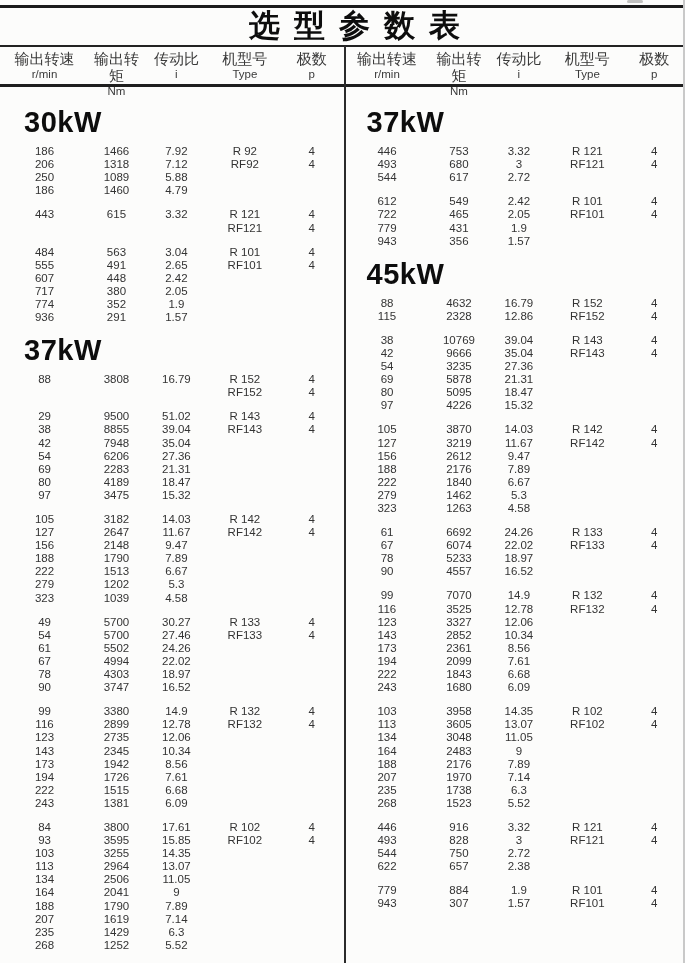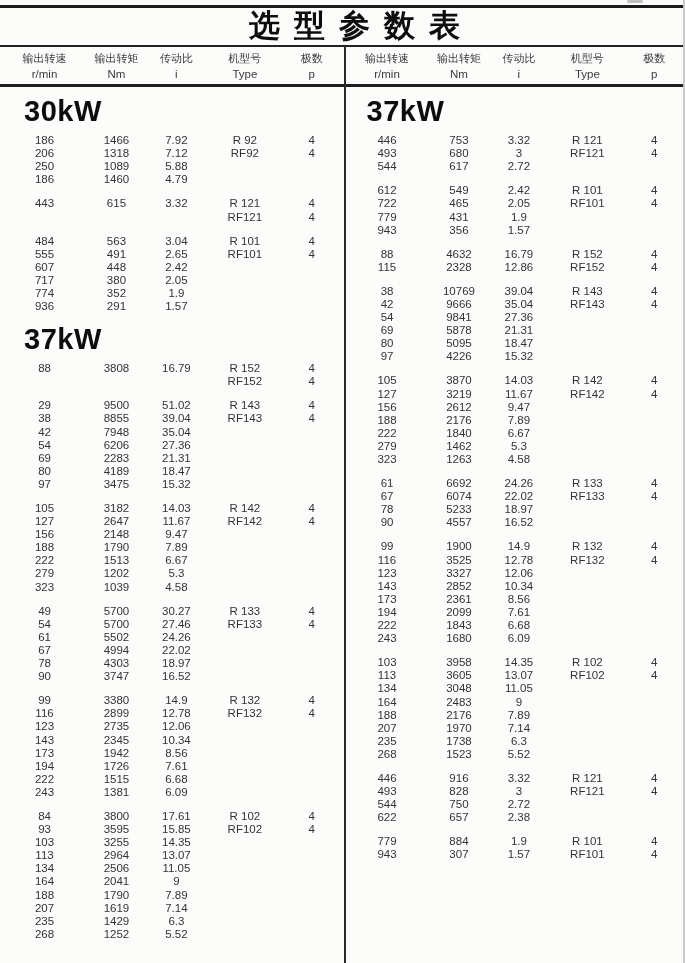--- a/index.html
+++ b/index.html
@@ -17,25 +17,25 @@
     text-align:center;font-size:31px;font-weight:bold;color:#0d0d0d;
     letter-spacing:0.45em;padding-left:0.45em;box-sizing:border-box;line-height:38px;
   }
   .titleline{position:absolute;top:45px;left:0;right:0;height:2px;background:#222;}
   .headerline{position:absolute;top:84px;left:0;right:0;height:3px;background:#1e1e1e;}
   .divider-v{position:absolute;left:344px;top:46px;bottom:0;width:2px;background:#2b2b2b;}
 
   .header-row{position:absolute;top:50px;left:0;right:0;height:34px;display:flex;}
   .header-half{width:50%;display:grid;grid-template-columns:26% 16% 19% 21% 18%;}
   .hcell{text-align:center;}
-  .hcn{font-size:11px;line-height:17px;color:#3a3a3a;}
+  .hcn{font-size:15px;line-height:17px;color:#3a3a3a;}
   .hunit{font-size:11.5px;line-height:15px;color:#3a3a3a;}
 
   .content{position:absolute;top:88px;left:0;right:0;bottom:0;display:flex;}
-  .col{width:50%;padding-top:6px;box-sizing:border-box;}
+  .col{width:50%;padding-top:17px;box-sizing:border-box;}
 
   .sec-title{
     font-size:29px;font-weight:bold;color:#0d0d0d;
     margin:10px 0 8px 24px;line-height:30px;letter-spacing:0.5px;
   }
   .col .sec-title:first-child{margin-top:2px;}
   .group{margin-bottom:11px;}
   .row{display:grid;grid-template-columns:26% 16% 19% 21% 18%;height:13.1px;align-items:center;}
   .cell{text-align:center;font-size:11.5px;line-height:13px;color:#333;white-space:pre;}
 </style>
@@ -533,20 +533,21 @@
             <span class="cell c4"></span>
           </div>
           <div class="row">
             <span class="cell c0">943</span>
             <span class="cell c1">356</span>
             <span class="cell c2">1.57</span>
             <span class="cell c3"></span>
             <span class="cell c4"></span>
           </div>
         </div>
+        <div class="sec-title">45kW</div>
         <div class="group">
           <div class="row">
             <span class="cell c0">88</span>
             <span class="cell c1">4632</span>
             <span class="cell c2">16.79</span>
             <span class="cell c3">R 152</span>
             <span class="cell c4">4</span>
           </div>
           <div class="row">
             <span class="cell c0">115</span>
@@ -566,21 +567,21 @@
           </div>
           <div class="row">
             <span class="cell c0">42</span>
             <span class="cell c1">9666</span>
             <span class="cell c2">35.04</span>
             <span class="cell c3">RF143</span>
             <span class="cell c4">4</span>
           </div>
           <div class="row">
             <span class="cell c0">54</span>
-            <span class="cell c1">9841</span>
+            <span class="cell c1">3235</span>
             <span class="cell c2">27.36</span>
             <span class="cell c3"></span>
             <span class="cell c4"></span>
           </div>
           <div class="row">
             <span class="cell c0">69</span>
             <span class="cell c1">5878</span>
             <span class="cell c2">21.31</span>
             <span class="cell c3"></span>
             <span class="cell c4"></span>
@@ -677,21 +678,21 @@
             <span class="cell c0">90</span>
             <span class="cell c1">4557</span>
             <span class="cell c2">16.52</span>
             <span class="cell c3"></span>
             <span class="cell c4"></span>
           </div>
         </div>
         <div class="group">
           <div class="row">
             <span class="cell c0">99</span>
-            <span class="cell c1">1900</span>
+            <span class="cell c1">7070</span>
             <span class="cell c2">14.9</span>
             <span class="cell c3">R 132</span>
             <span class="cell c4">4</span>
           </div>
           <div class="row">
             <span class="cell c0">116</span>
             <span class="cell c1">3525</span>
             <span class="cell c2">12.78</span>
             <span class="cell c3">RF132</span>
             <span class="cell c4">4</span>

